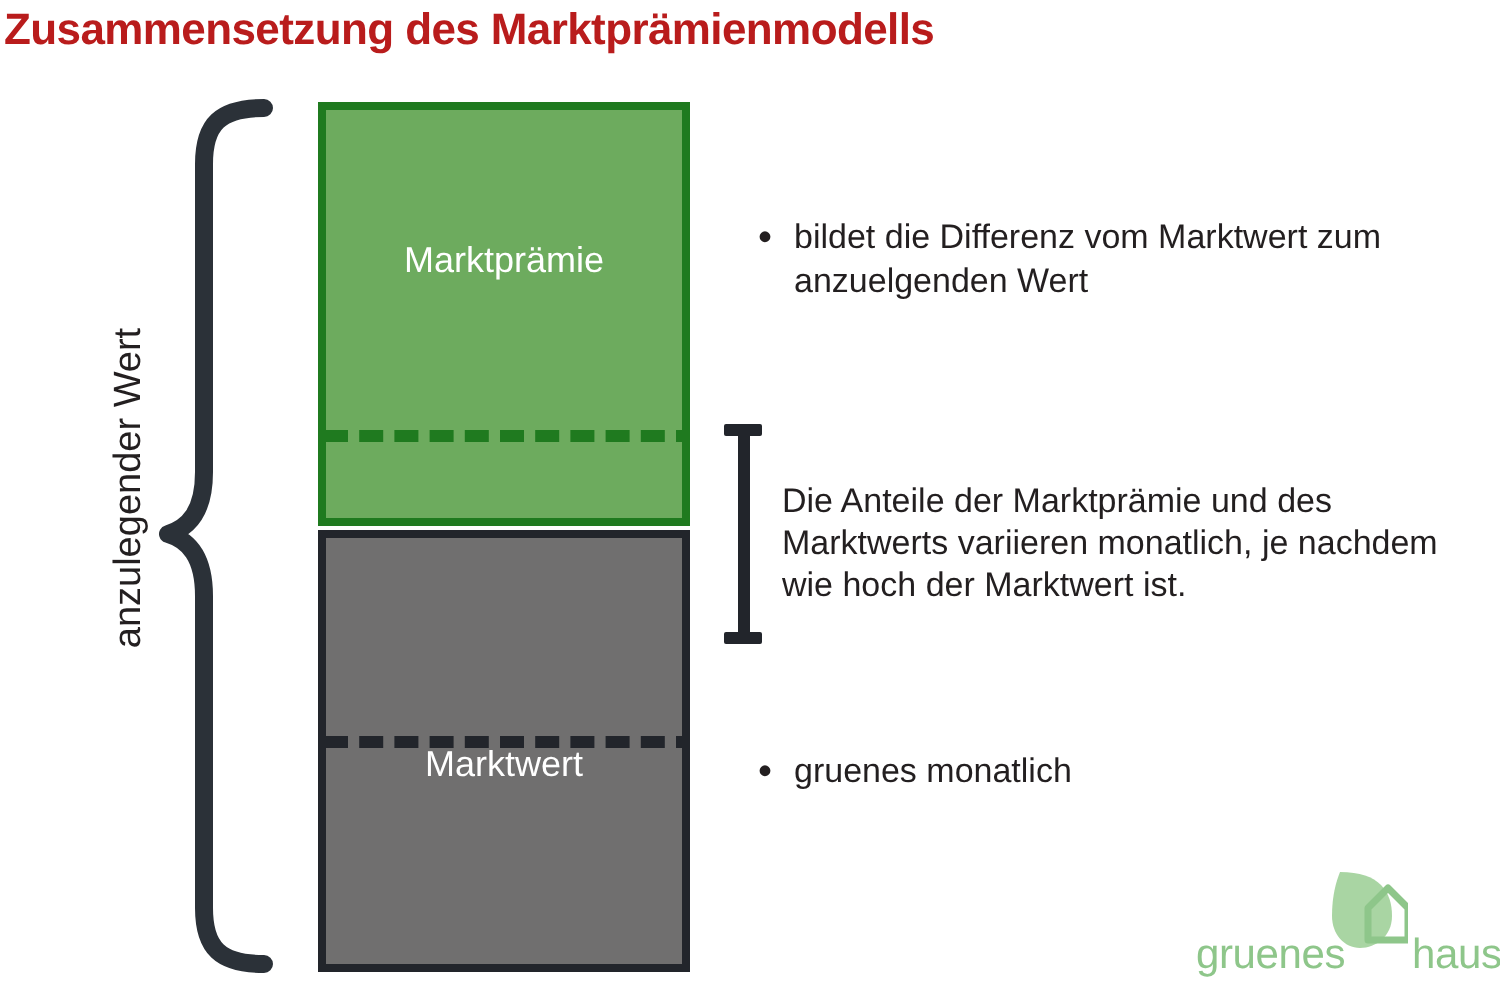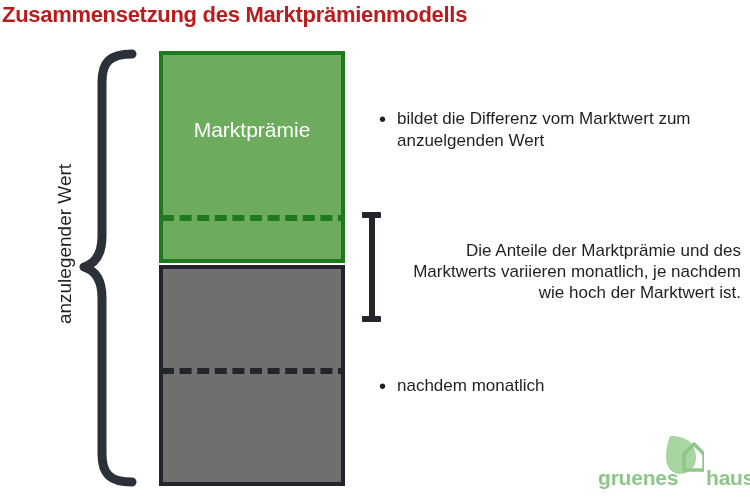--- a/index.html
+++ b/index.html
@@ -83,21 +83,21 @@
     background: #706f6f;
     border: 4px solid #22252b;
   }
 
   .segment-label {
     position: absolute;
     left: 0;
     width: 100%;
     text-align: center;
     color: #ffffff;
-    font-size: 21px;
+    font-size: 18px;
     line-height: 26px;
   }
   #label-marktpraemie { top: 62px; }
   #label-marktwert { top: 100px; }
 
   .dashed-line {
     position: absolute;
     left: -1px;
     width: 188px;
     height: 0;
@@ -170,36 +170,35 @@
 
   #note-variation {
     position: approximate;
     position: absolute;
     left: 391px;
     top: 240px;
     width: 350px;
     font-size: 17px;
     line-height: 21px;
     color: #231f20;
-    text-align: right;
   }
 
   
   #logo {
     position: absolute;
     left: 598px;
     top: 432px;
     width: 148px;
     height: 62px;
   }
   .logo-word {
     position: absolute;
     bottom: 4px;
     font-size: 21px;
-    font-weight: bold;
+    font-weight: normal;
     color: #8ec68a;
     letter-spacing: -0.2px;
   }
   #logo-word-left { left: 0px; }
   #logo-word-right { left: 108px; }
   #logo-mark {
     position: absolute;
     left: 62px;
     top: 0px;
   }
@@ -224,20 +223,21 @@
 
 <div id="bar-stack">
 
   <div class="bar-segment" id="segment-marktpraemie">
     <div class="segment-label" id="label-marktpraemie">Marktprämie</div>
     <div class="dashed-line" id="dash-green"></div>
   </div>
 
   <div class="bar-segment" id="segment-marktwert">
     <div class="segment-label" id="label-marktwert">
+      <div>Marktwert</div>
     </div>
     <div class="dashed-line" id="dash-gray"></div>
   </div>
 
 </div>
 
 <div id="measure-bar">
   <div class="measure-cap" id="measure-cap-top"></div>
   <div id="measure-stem"></div>
   <div class="measure-cap" id="measure-cap-bottom"></div>
@@ -245,21 +245,21 @@
 
 <div class="bullet-row" id="bullet-marktpraemie">
   <span class="bullet-dot">•</span>
   <span class="bullet-text">bildet die Differenz vom Marktwert zum anzuelgenden Wert</span>
 </div>
 
 <div id="note-variation">Die Anteile der Marktprämie und des Marktwerts variieren monatlich, je nachdem wie hoch der Marktwert ist.</div>
 
 <div class="bullet-row" id="bullet-marktwert">
   <span class="bullet-dot">•</span>
-  <span class="bullet-text">nachdem monatlich</span>
+  <span class="bullet-text">gruenes monatlich</span>
 </div>
 
 <div id="logo">
   <span class="logo-word" id="logo-word-left">gruenes</span>
   <svg id="logo-mark" width="44" height="50" viewBox="0 0 44 50">
     <path d="M 10 4 C 30 4, 36 14, 36 26 C 36 36, 28 42, 20 42 C 12 42, 6 35, 6 26 C 6 16, 8 9, 10 4 Z" fill="#a9d5a3"></path>
     <path d="M 24 38 L 24 22 L 34 12 L 44 22 L 44 38 Z" fill="none" stroke="#8ec68a" stroke-width="3.5" stroke-linejoin="round"></path>
   </svg>
   <span class="logo-word" id="logo-word-right">haus</span>
 </div>

